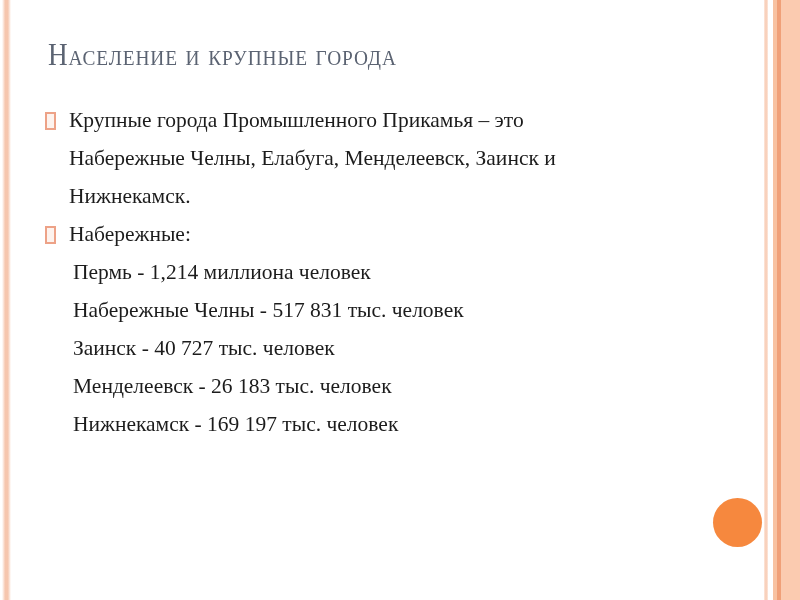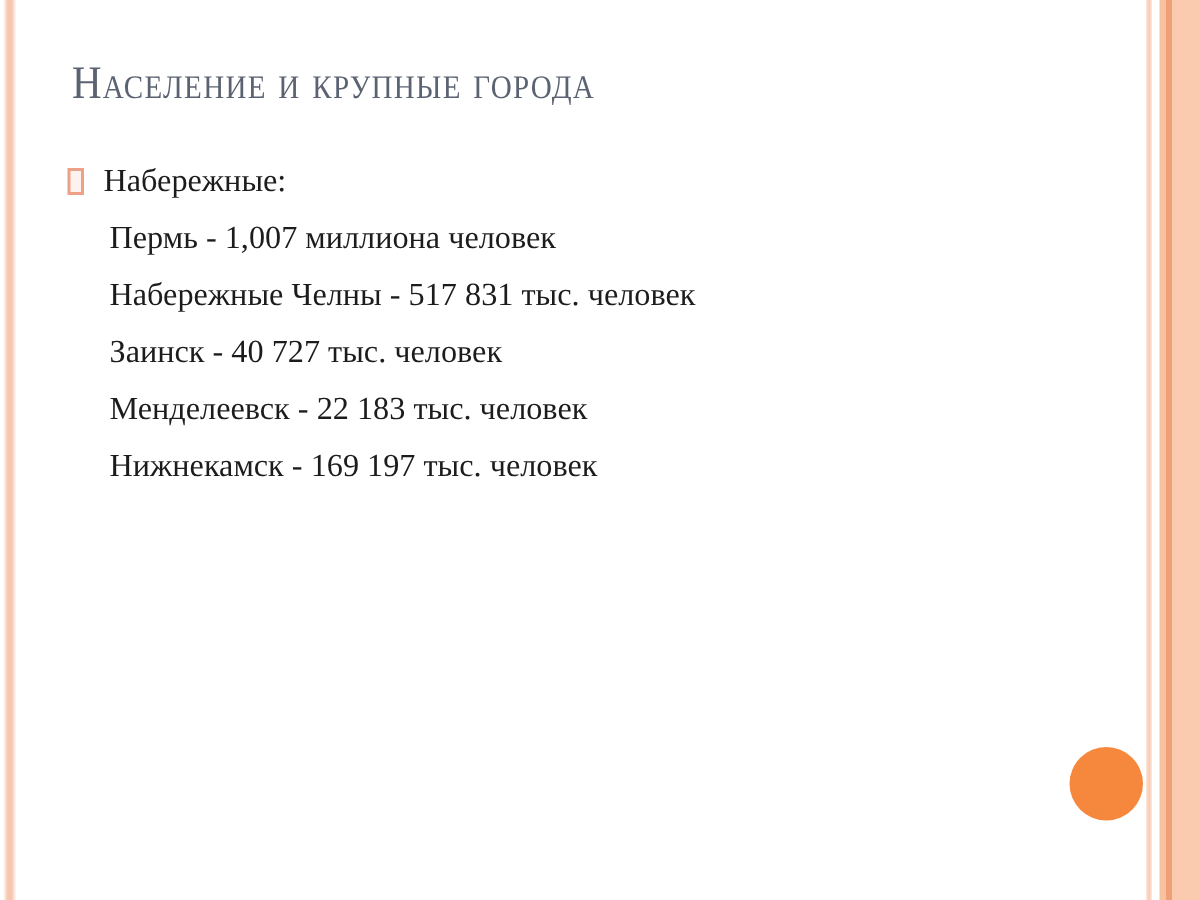--- a/index.html
+++ b/index.html
@@ -60,29 +60,37 @@
 <div class="right-rail">
   <div class="right-thin-stripe"></div>
   <div class="right-band"></div>
 </div>
 <div class="accent-circle"></div>
 
 <div class="slide-title">Население и крупные города</div>
 
 <div class="body-block">
 
+  <div class="bullet-row">
+    <span class="bullet-glyph"></span>
+    <div class="bullet-lines">
+      <div class="line">Крупные города Промышленного Прикамья – это</div>
+      <div class="line">Набережные Челны, Елабуга, Менделеевск, Заинск и</div>
+      <div class="line">Нижнекамск.</div>
+    </div>
+  </div>
 
   <div class="bullet-row">
     <span class="bullet-glyph"></span>
     <div class="bullet-lines">
       <div class="line">Набережные:</div>
     </div>
   </div>
 
   <div class="population-list">
-    <div class="line">Пермь - 1,007 миллиона человек</div>
+    <div class="line">Пермь - 1,214 миллиона человек</div>
     <div class="line">Набережные Челны - 517 831 тыс. человек</div>
     <div class="line">Заинск - 40 727 тыс. человек</div>
-    <div class="line">Менделеевск - 22 183 тыс. человек</div>
+    <div class="line">Менделеевск - 26 183 тыс. человек</div>
     <div class="line">Нижнекамск - 169 197 тыс. человек</div>
   </div>
 
 </div>
 
 </body></html>

